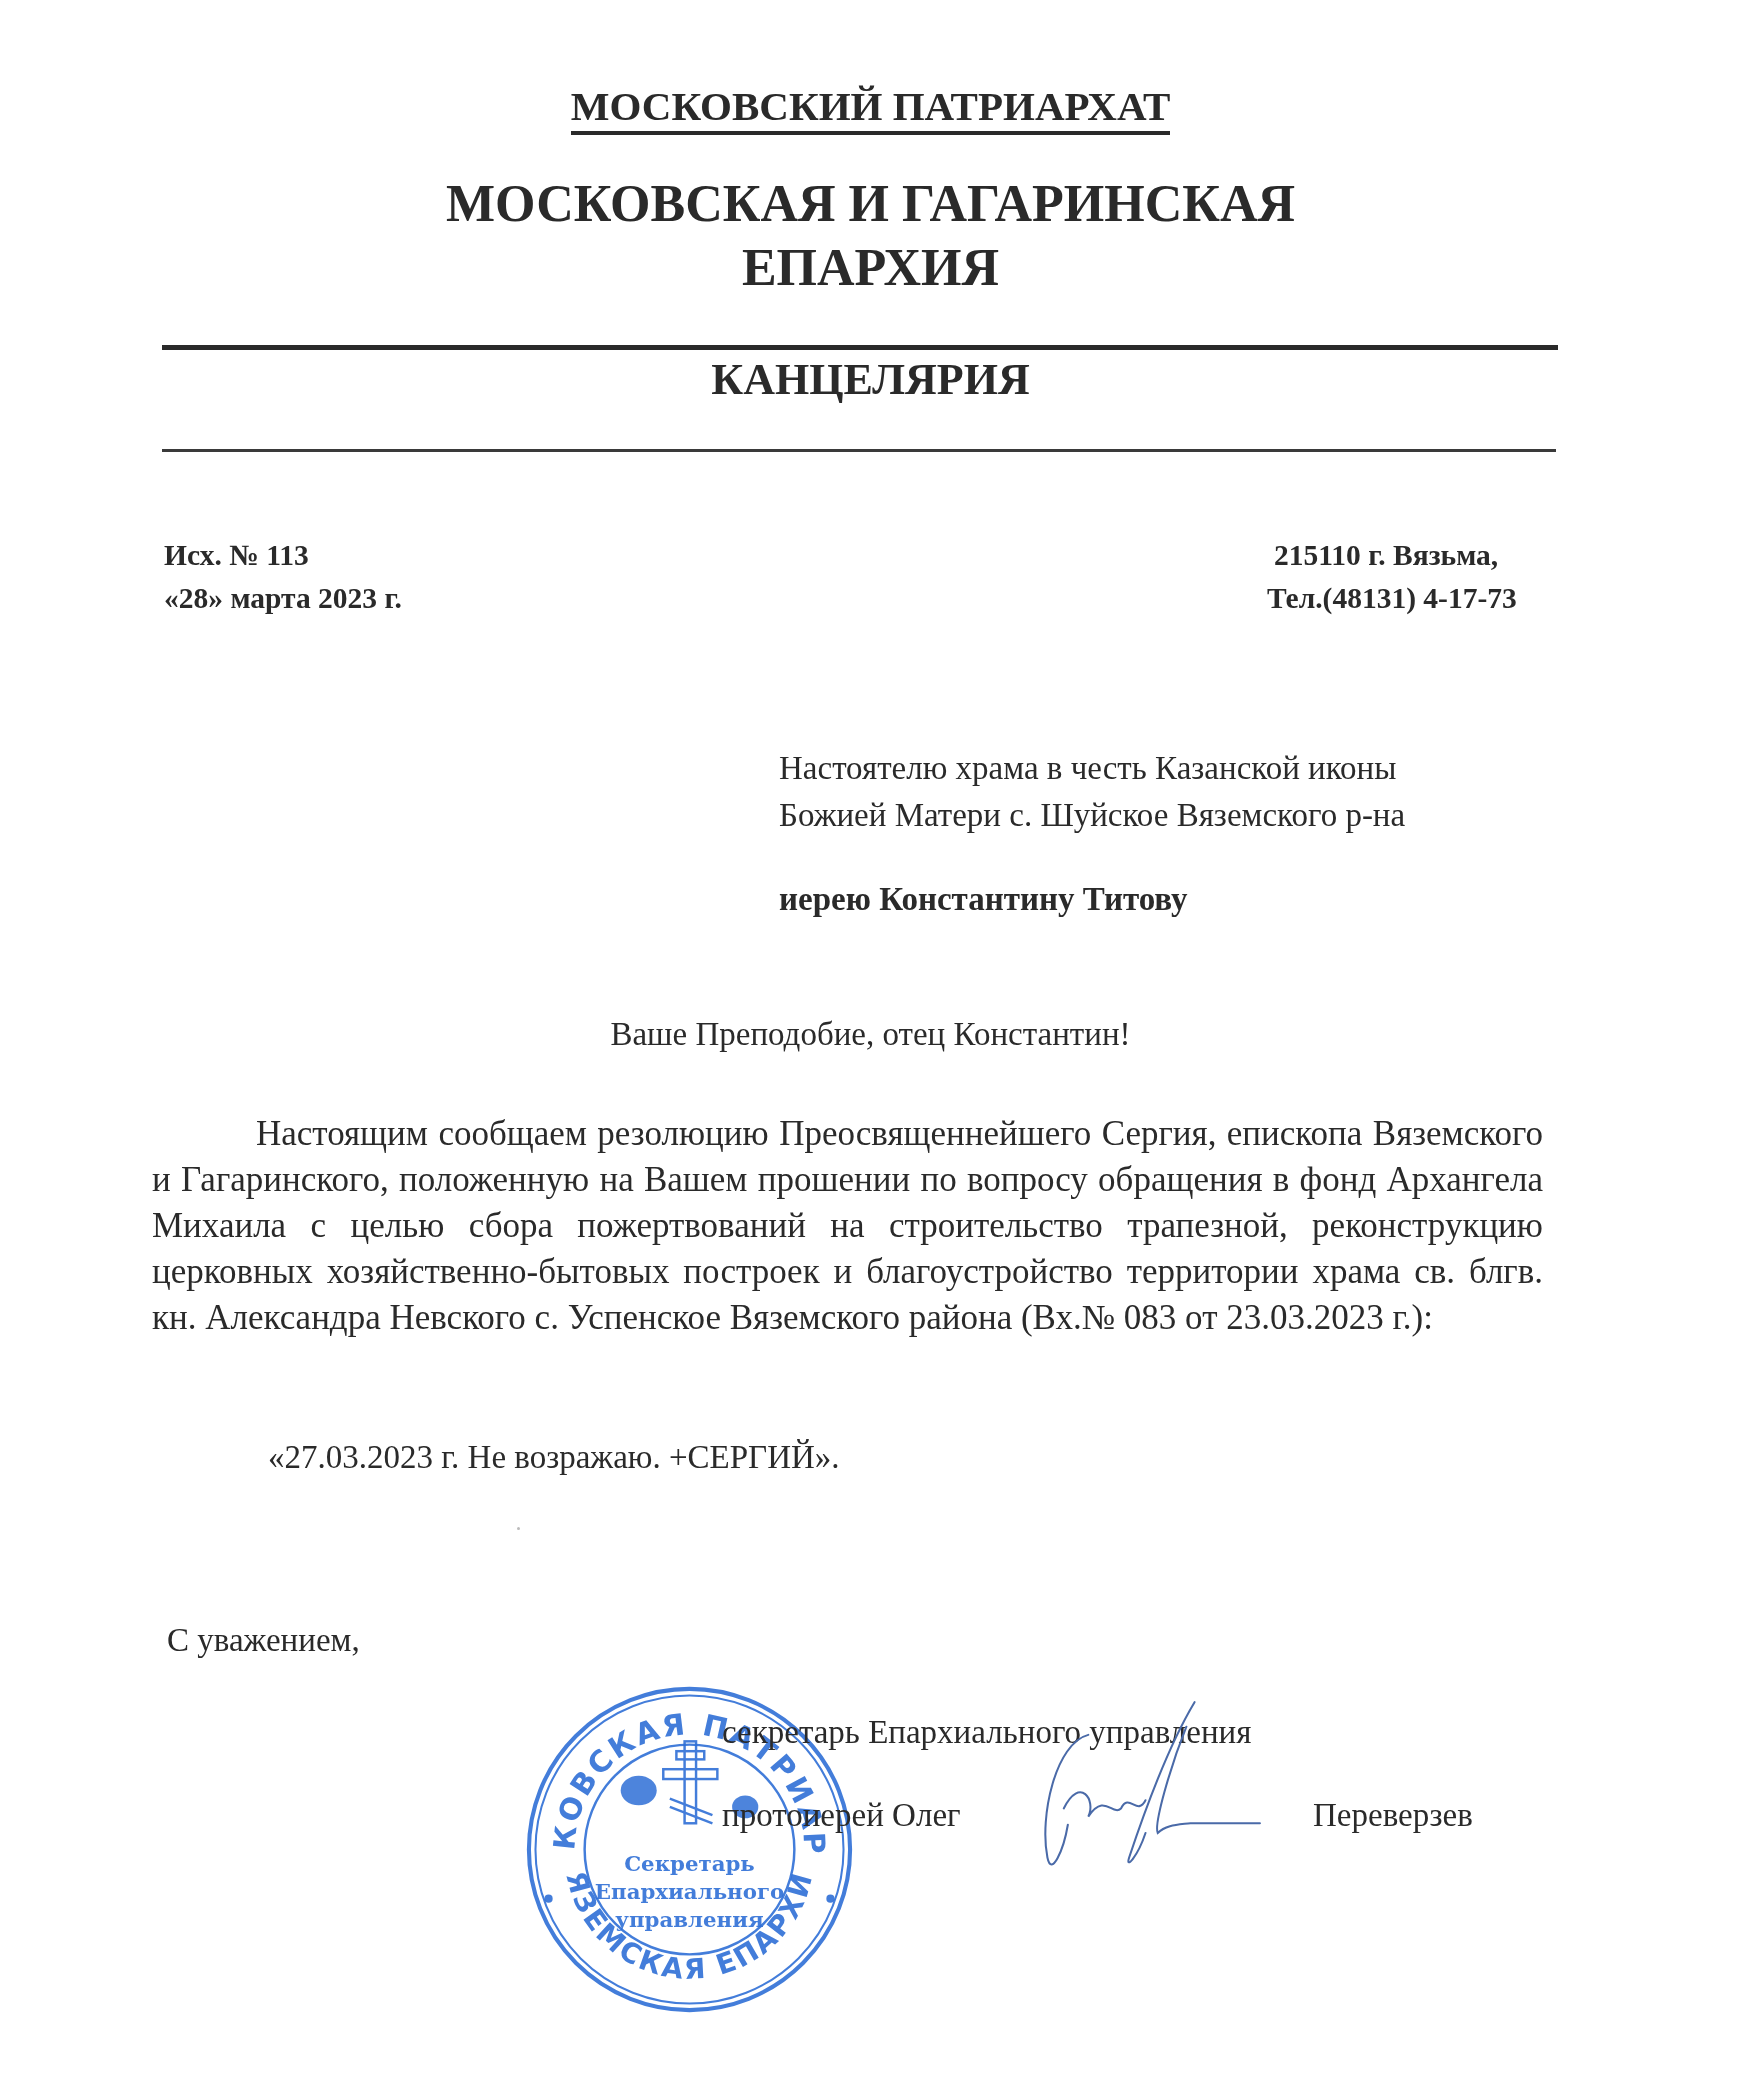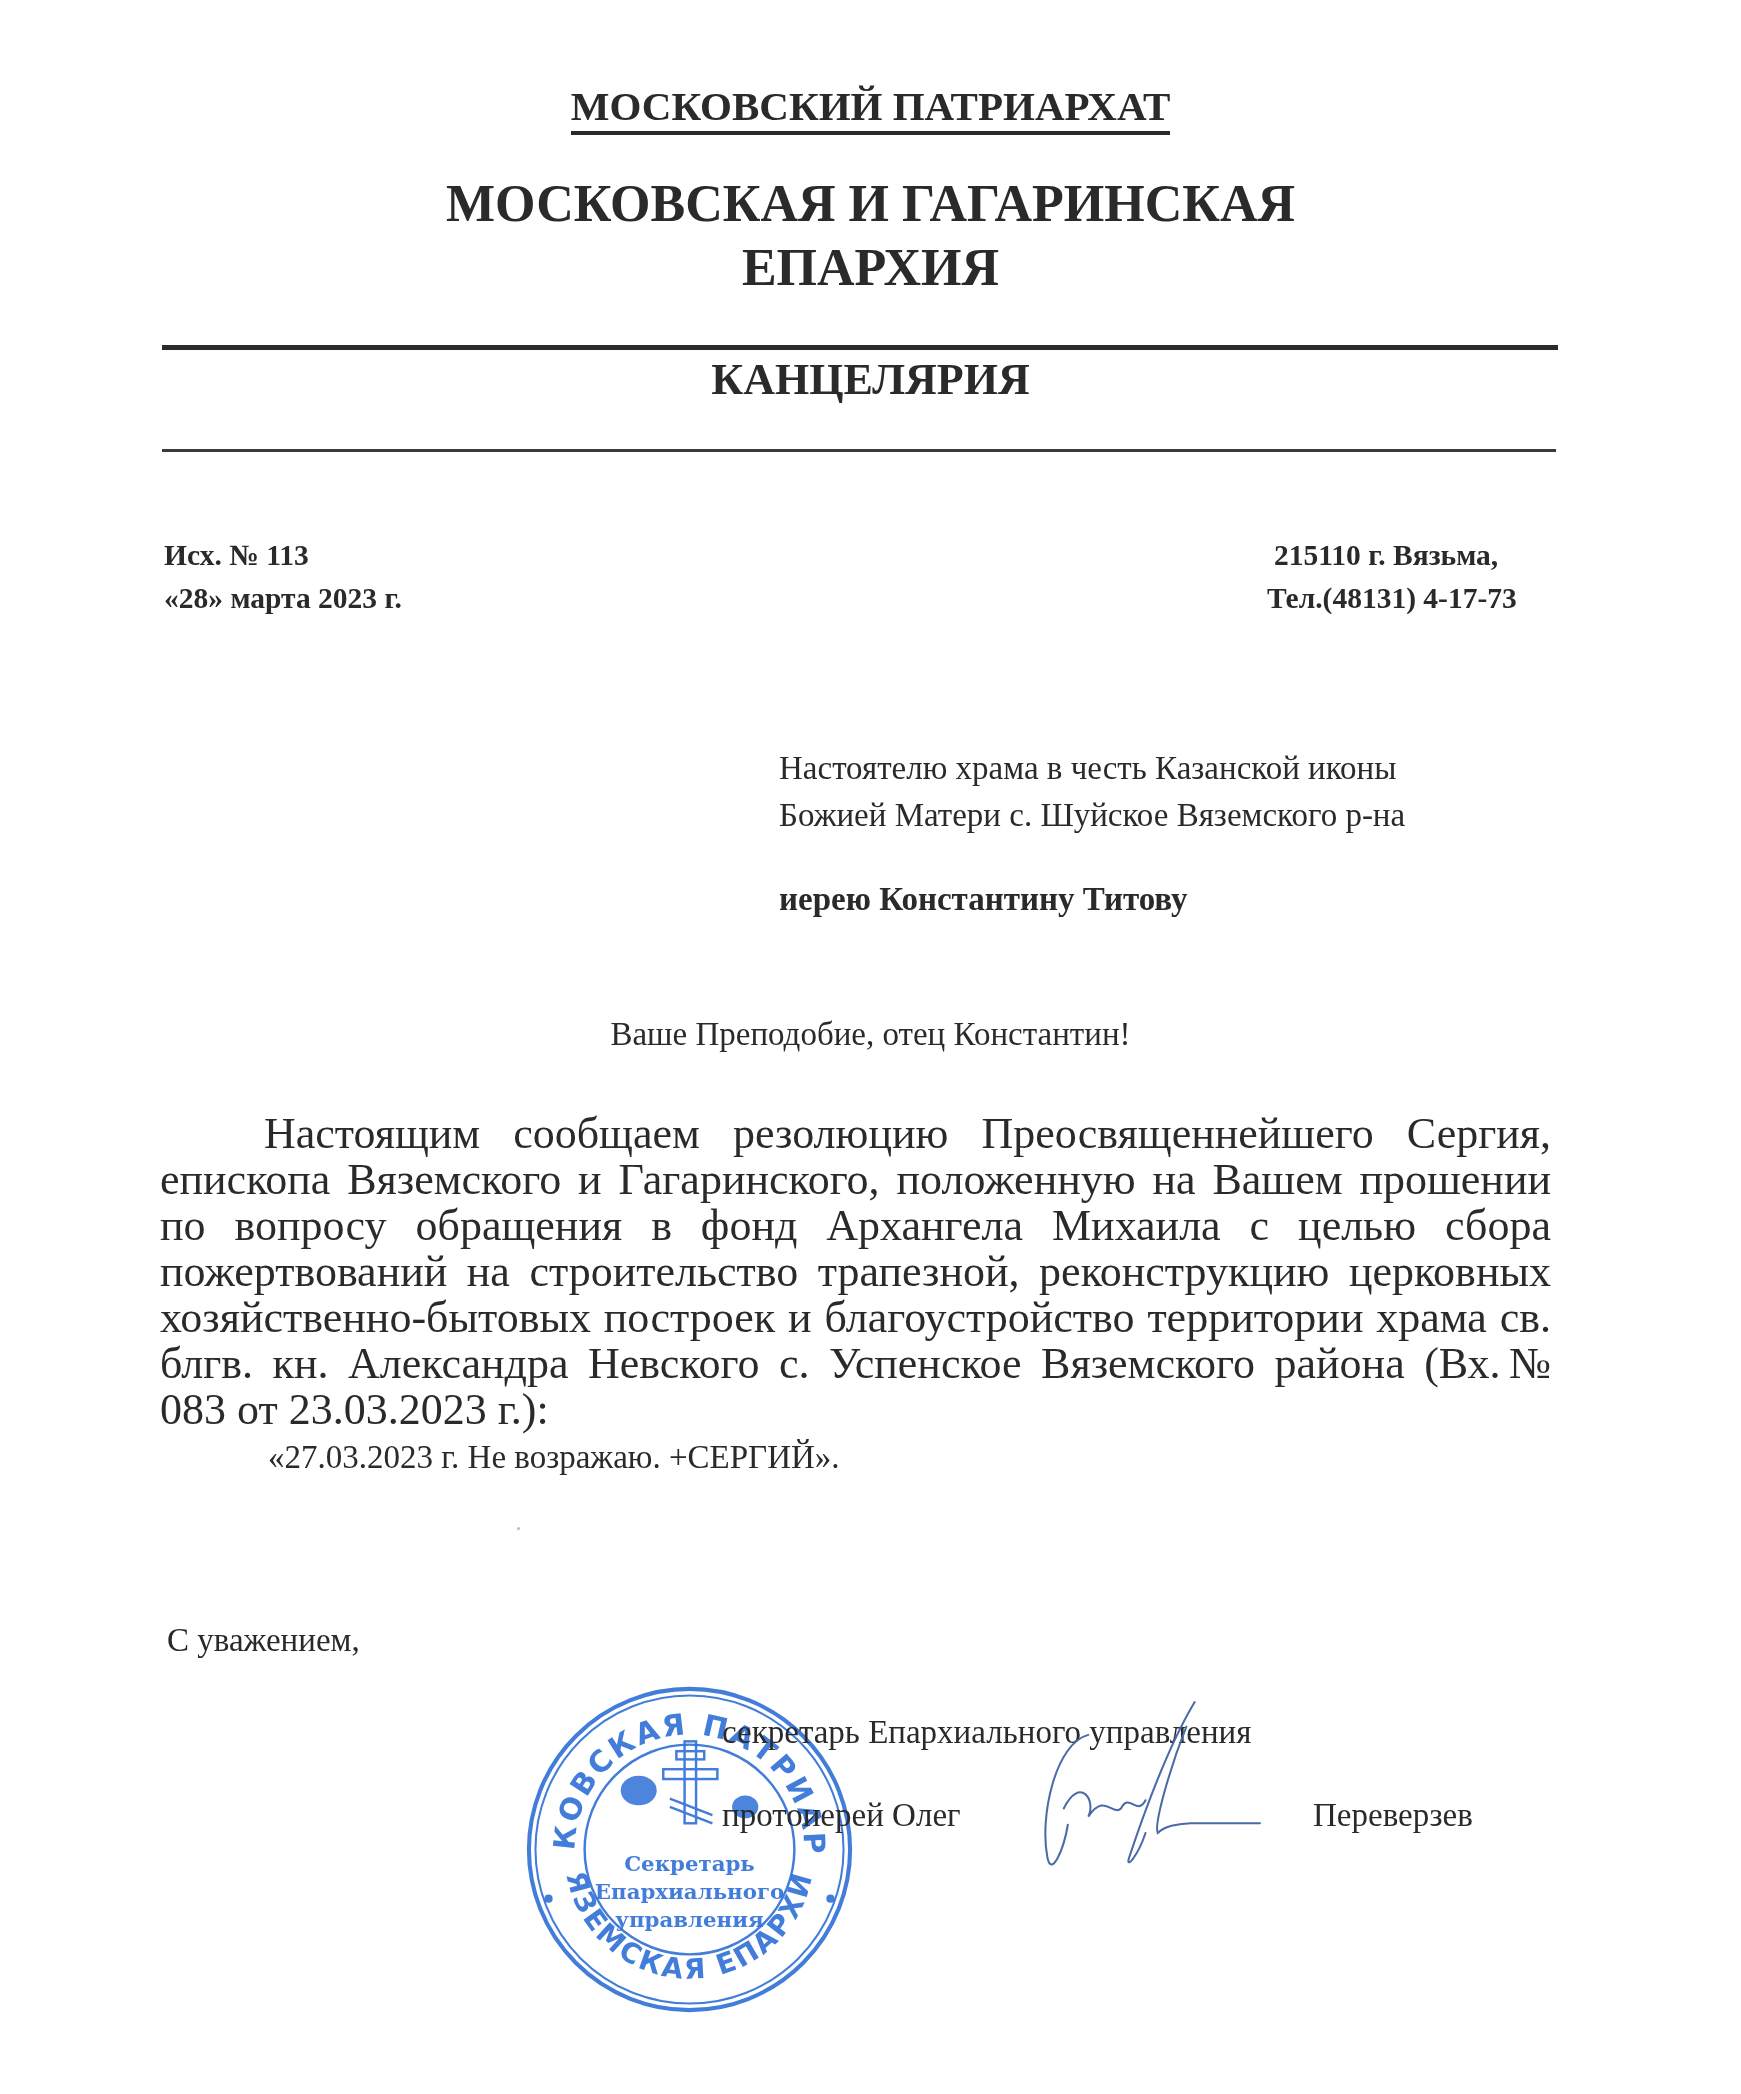--- a/index.html
+++ b/index.html
@@ -15,21 +15,21 @@
     .rule-thin { left: 162px; width: 1394px; top: 449px; height: 2.5px; background: #3a3a3a; }
     .outref { left: 164px; top: 534px; font-size: 29.5px; font-weight: bold; line-height: 43px; }
     .addr { left: 1211px; top: 534px; font-size: 29.5px; font-weight: bold; line-height: 43px; width: 344px; margin-left: 20px; }
     .addr div { white-space: nowrap; }
     .addr .a1 { padding-left: 43px; }
     .addr .a2 { padding-left: 6.5px; }
     .addr .a3 { padding-left: 36px; }
     .recipient { left: 779px; top: 745px; font-size: 33px; line-height: 47px; white-space: nowrap; }
     .recipient-name { left: 779px; top: 881px; font-size: 33px; font-weight: bold; }
     .salutation { top: 1016px; font-size: 33px; }
-    .body-text { left: 160px; width: 1391px; top: 1111px; font-size: 44px; line-height: 46px; text-align: justify; }
+    .body-text { left: 152px; width: 1391px; top: 1111px; font-size: 35px; line-height: 46px; text-align: justify; }
     .body-text p { margin: 0; text-indent: 104px; }
     .resolution { left: 268px; top: 1439px; font-size: 33px; }
     .dot { left: 517px; top: 1527px; width: 3.3px; height: 3.3px; background: #bbb; border-radius: 1.6px; }
     .regards { left: 167px; top: 1622px; font-size: 33px; }
     .sig-title { left: 722px; top: 1714px; font-size: 33px; white-space: nowrap; }
     .sig-name1 { left: 722px; top: 1797px; font-size: 33px; white-space: nowrap; }
     .sig-name2 { left: 1313px; top: 1797px; font-size: 33px; white-space: nowrap; }
     .stamp { left: 524px; top: 1684px; width: 331px; height: 331px; }
     .signature { left: 990px; top: 1694px; width: 311px; height: 188px; }
   </style>

